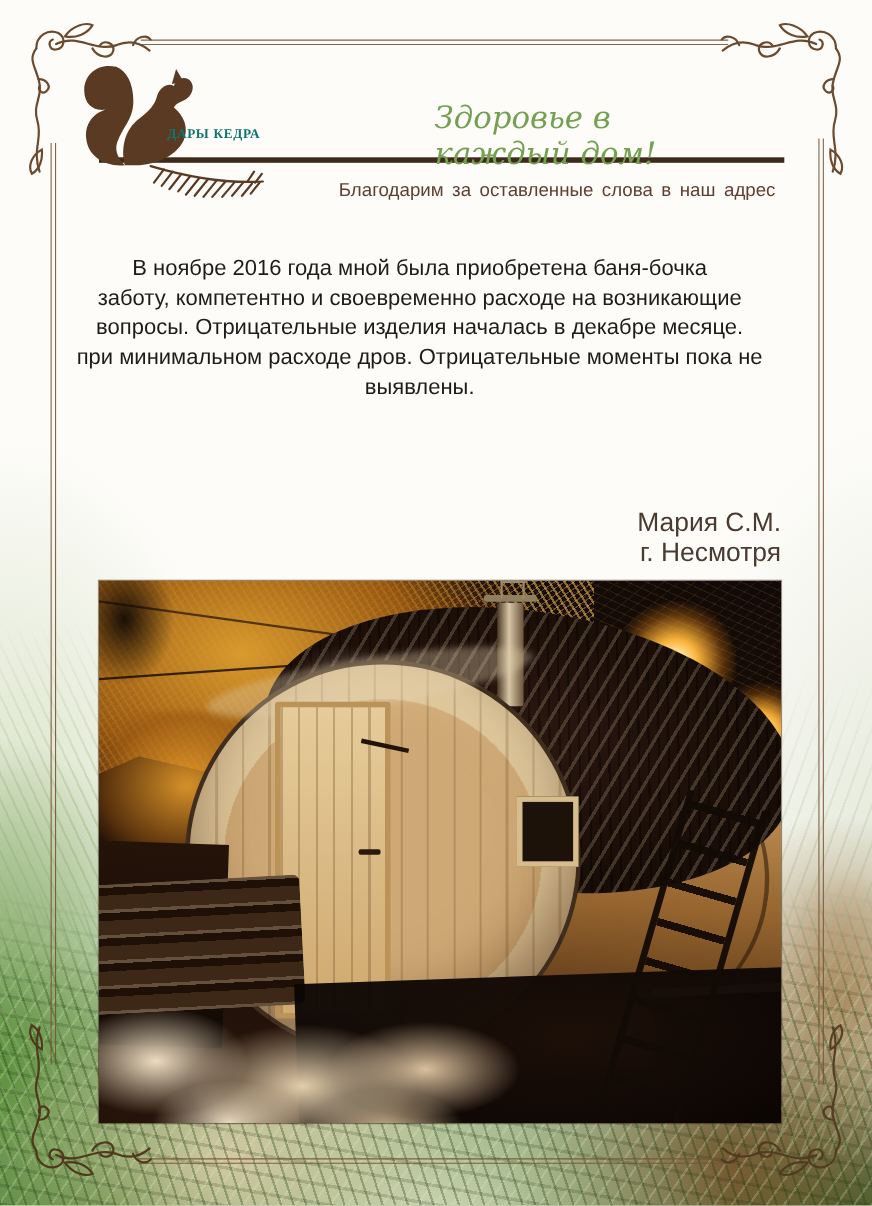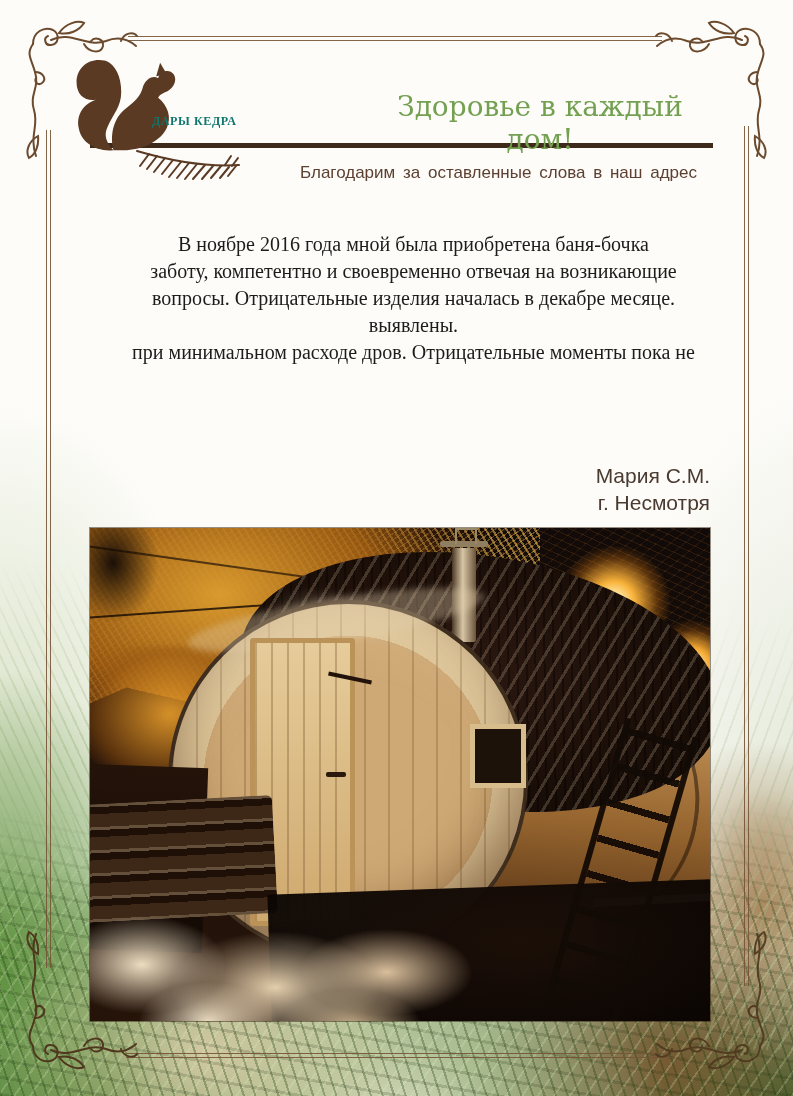--- a/index.html
+++ b/index.html
@@ -65,33 +65,33 @@
 
   
   .brand-name{
     z-index:4;font-family:"Liberation Serif",serif;font-weight:bold;
     font-size:12px;letter-spacing:.6px;color:#0f766e;
   }
   .logo-rule{z-index:3;background:#3e2a1a;}
   .squirrel{z-index:4;}
   .sprig{z-index:4;}
   .tagline{
-    z-index:4;font-family:"DejaVu Serif",serif;
-    font-size:28px;color:#74a052;text-align:center;
+    z-index:4;font-family:"DejaVu Serif",serif;font-style:italic;
+    font-size:28px;color:#74a052;text-align:left;
   }
   .subtitle{
-    z-index:4;font-size:17px;color:#5d4032;text-align:left;word-spacing:3px;
+    z-index:4;font-size:17px;color:#5d4032;text-align:center;word-spacing:3px;
   }
 
   
   .testimonial{
     z-index:4;text-align:center;font-size:20px;line-height:27px;color:#1c1c1c;
   }
   .attribution{
-    z-index:4;text-align:right;font-size:21px;line-height:27px;color:#4a3a30;
+    z-index:4;text-align:right;font-size:24px;line-height:27px;color:#4a3a30;
   }
 
   
   .photo{
     left:90px;top:528px;width:620px;height:493px;z-index:2;overflow:hidden;
     background:linear-gradient(200deg,#100a08 0%,#1b0e08 45%,#28150a 100%);
     outline:1px solid rgba(50,32,18,.5);
   }
   .photo > div{position:absolute;}
   .ph-twigs{right:0;top:0;width:330px;height:300px;
@@ -248,26 +248,26 @@
       <path d="M101,19 l-8,10"></path>
     <path d="M90,18 l6,-9"></path>
       <path d="M97,19 l6,-8"></path>
   </svg>
 </div>
 
 <div class="abs tagline" style="left:395px;top:90px;width:290px;">Здоровье в каждый дом!</div>
 
 <div class="abs subtitle" style="left:300px;top:163px;width:413px;">Благодарим за оставленные слова в наш адрес</div>
 
-<div class="abs testimonial" style="left:96px;top:231px;width:635px;font-family:Liberation Serif, serif;">
+<div class="abs testimonial" style="left:64px;top:231px;width:635px;">
   <div>В ноябре 2016 года мной была приобретена баня-бочка</div>
-  <div>заботу, компетентно и своевременно отвечая на возникающие</div>
+  <div>заботу, компетентно и своевременно расходе на возникающие</div>
   <div>вопросы. Отрицательные изделия началась в декабре месяце.</div>
+  <div>при минимальном расходе дров. Отрицательные моменты пока не</div>
   <div>выявлены.</div>
-  <div>при минимальном расходе дров. Отрицательные моменты пока не</div>
 </div>
 
 <div class="abs attribution" style="left:400px;top:462px;width:310px;">
   <div>Мария С.М.</div>
   <div>г. Несмотря</div>
 </div>
 
 <div class="abs photo" title="Баня-бочка во дворе зимой ночью: деревянная бочка с дверью, тёмная крыша со снегом, дымоход, лестница, сугробы, подсвеченные фонарями деревья">
   <div class="ph-twigs"></div>
   <div class="ph-branches"></div>

